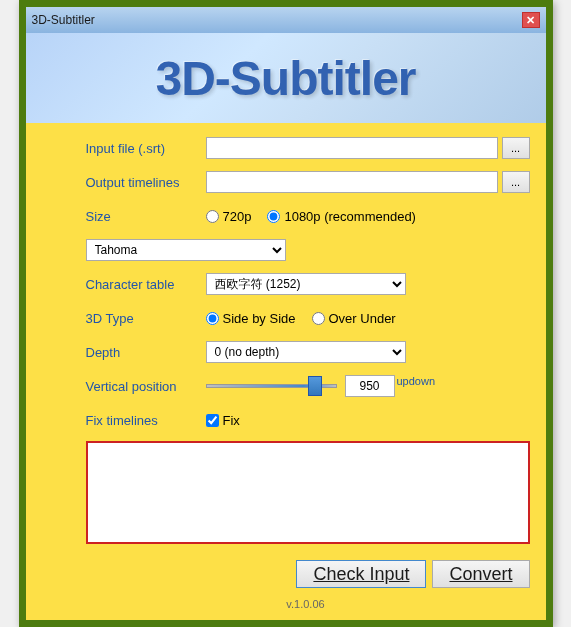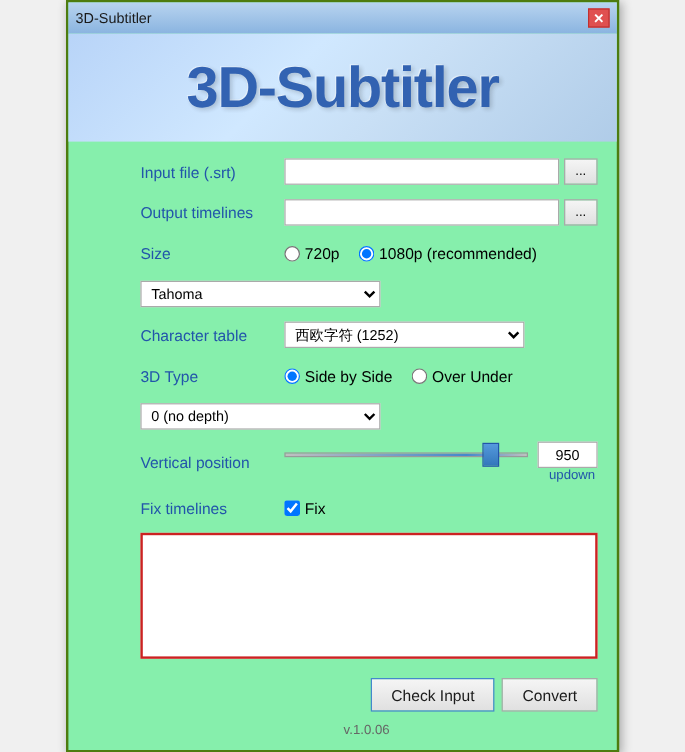--- a/index.html
+++ b/index.html
@@ -8,24 +8,24 @@
       font-size: 13px;
       background: #f0f0f0;
       display: flex;
       justify-content: center;
       align-items: center;
       width: 571px;
       height: 627px;
       overflow: hidden;
     }
     .window {
-      width: 461px;
+      width: 534px;
       height: 627px;
-      background: #86efac;
-      border: 2px solid #4d7c0f;
+      background: #fde047;
+      border: 7px solid #4d7c0f;
       display: flex;
       flex-direction: column;
       box-shadow: 2px 2px 8px rgba(0,0,0,0.3);
     }
     .titlebar {
       background: linear-gradient(to bottom, #b8d4f0, #8ab4e0);
       height: 26px;
       display: flex;
       align-items: center;
       justify-content: space-between;
@@ -139,21 +139,20 @@
     }
     .checkbox-label {
       display: flex;
       align-items: center;
       gap: 4px;
       cursor: pointer;
       font-size: 13px;
     }
     .slider-container {
       display: flex;
-      flex-direction: column;
       flex: 1;
     }
     .slider-row {
       display: flex;
       align-items: center;
       gap: 8px;
     }
     .slider {
       flex: 1;
       -webkit-appearance: none;
@@ -200,22 +199,23 @@
       justify-content: flex-end;
       gap: 6px;
       padding: 4px 0 2px 0;
     }
     .action-btn {
       height: 28px;
       padding: 0 16px;
       background: linear-gradient(to bottom, #f5f5f5, #e0e0e0);
       border: 1px solid #aaa;
       cursor: pointer;
-      font-size: 13px;
+      font-size: 18px;
       color: #1a1a1a;
+      text-decoration: underline;
     }
     .action-btn.primary {
       border-color: #4488cc;
     }
     .version-text {
       font-size: 11px;
       color: #666;
       text-align: center;
       padding-right: 4px;
       padding-bottom: 2px;
@@ -298,20 +298,21 @@
           <span>Side by Side</span>
         </label>
         <label class="radio-label">
           <input type="radio" name="3dtype" value="ou" style="">
           <span>Over Under</span>
         </label>
       </div>
     </div>
 
     <div class="form-row">
+      <span class="form-label">Depth</span>
       <div class="form-control">
         <select class="select-control">
           <option>0 (no depth)</option>
           <option>1</option>
           <option>2</option>
           <option>3</option>
           <option>4</option>
           <option>5</option>
         </select>
       </div>

